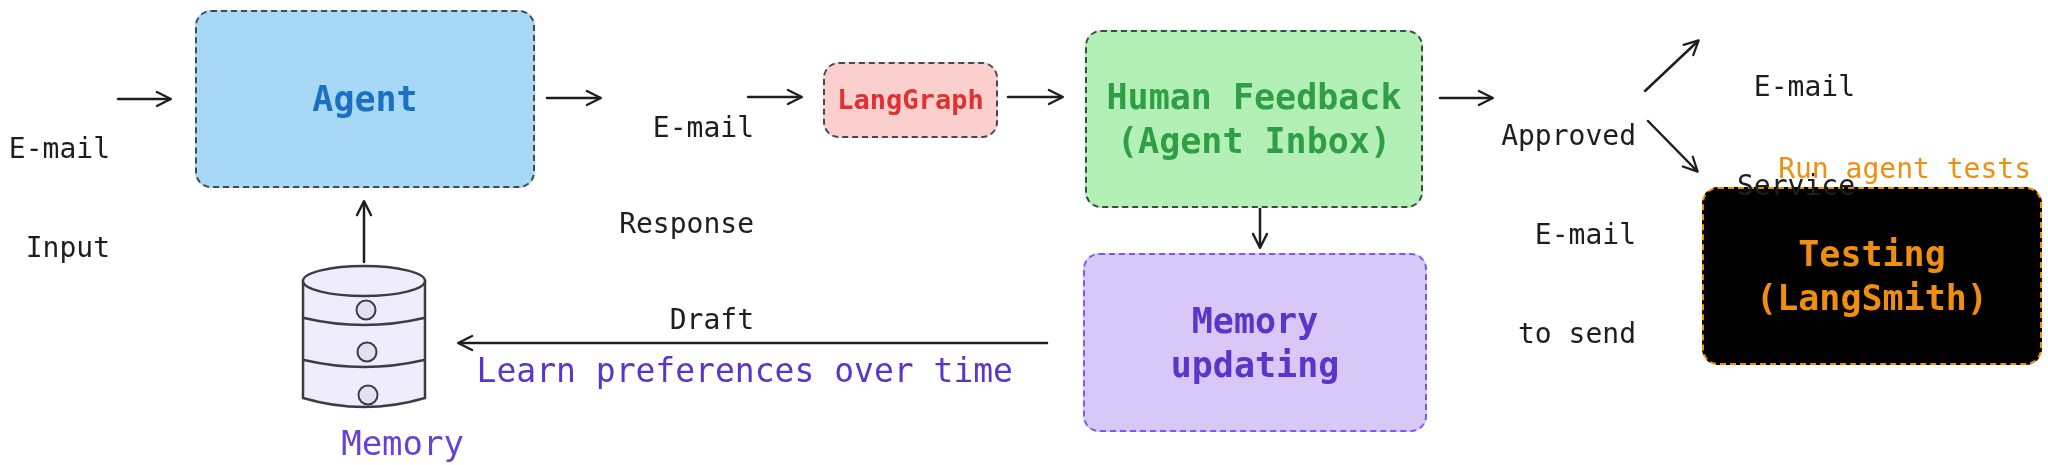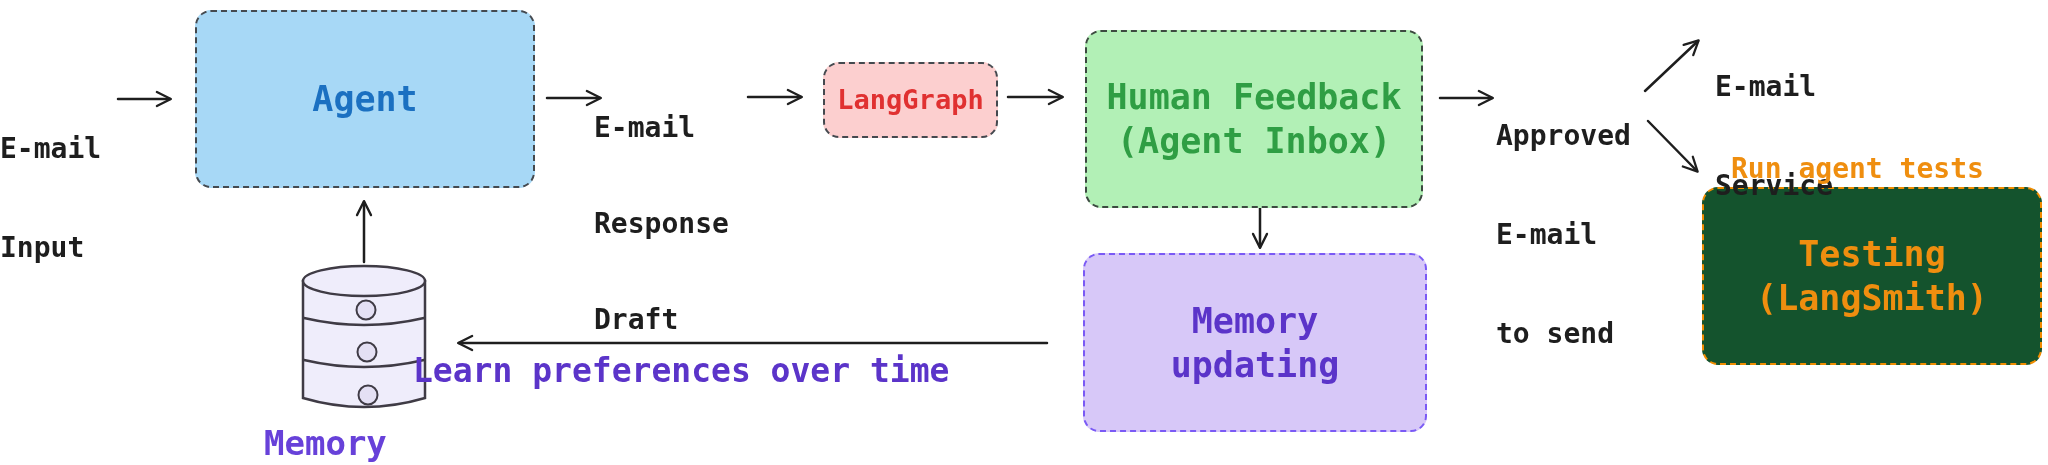--- a/index.html
+++ b/index.html
@@ -31,22 +31,22 @@
   }
   .node .nline { display: block; font-size: 35px; line-height: 44px; white-space: pre; }
   .node.small { border-radius: 16px; }
   .node.small .nline { font-size: 27px; line-height: 32px; }
 
   .label {
     position: absolute;
     color: #1e1e1e;
     font-size: 28px;
     line-height: 33px;
-    font-weight: 700;
-    text-align: left;
+    font-weight: 400;
+    text-align: right;
     white-space: pre;
   }
   .label .lline { display: block; }
 
   
   .node-agent            { left: 195px;  top: 10px;  width: 340px; height: 178px; }
   .node-interrupt        { left: 823px;  top: 62px;  width: 175px; height: 76px;  }
   .node-human-feedback   { left: 1085px; top: 10px;  width: 338px; height: 178px; }
   .node-memory-updating  { left: 1083px; top: 253px; width: 344px; height: 179px; }
   .node-testing          { left: 1702px; top: 187px; width: 340px; height: 178px; }
@@ -107,21 +107,21 @@
   <div class="node node-human-feedback" style="background-color: rgb(178, 240, 182); border-color: rgb(60, 74, 64); color: rgb(47, 158, 68); margin-top: 20px;">
     <span class="nline">Human Feedback</span>
     <span class="nline">(Agent Inbox)</span>
   </div>
 
   <div class="node node-memory-updating" style="background-color: rgb(215, 200, 248); border-color: rgb(122, 90, 245); color: rgb(91, 52, 201);">
     <span class="nline">Memory</span>
     <span class="nline">updating</span>
   </div>
 
-  <div class="node node-testing" style="background-color: #14532d; border-color: rgb(240, 140, 0); color: rgb(239, 142, 15);">
+  <div class="node node-testing" style="background-color: #000000; border-color: rgb(240, 140, 0); color: rgb(239, 142, 15);">
     <span class="nline">Testing</span>
     <span class="nline">(LangSmith)</span>
   </div>
 
   <div class="label label-email-input">
     <span class="lline">E-mail</span>
     <span class="lline">Input</span>
   </div>
 
   <div class="label label-email-response-draft">

